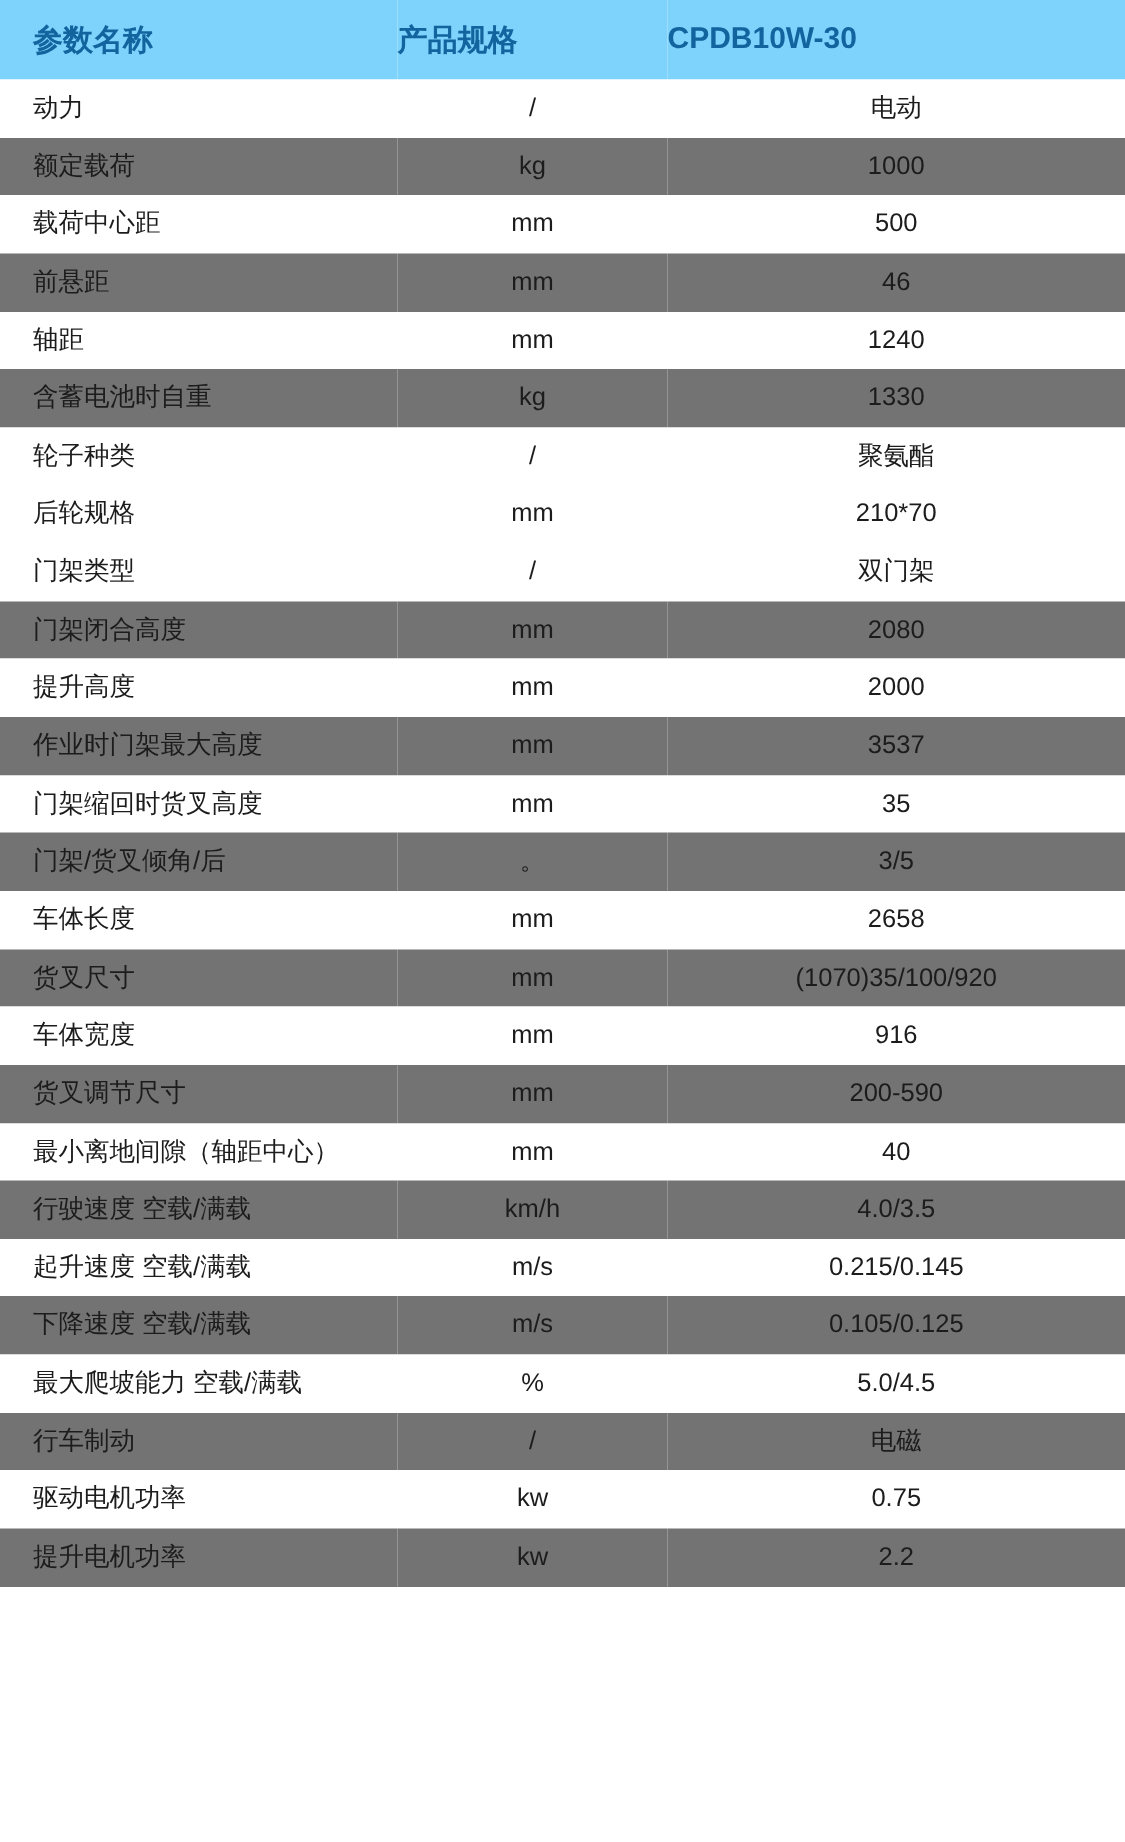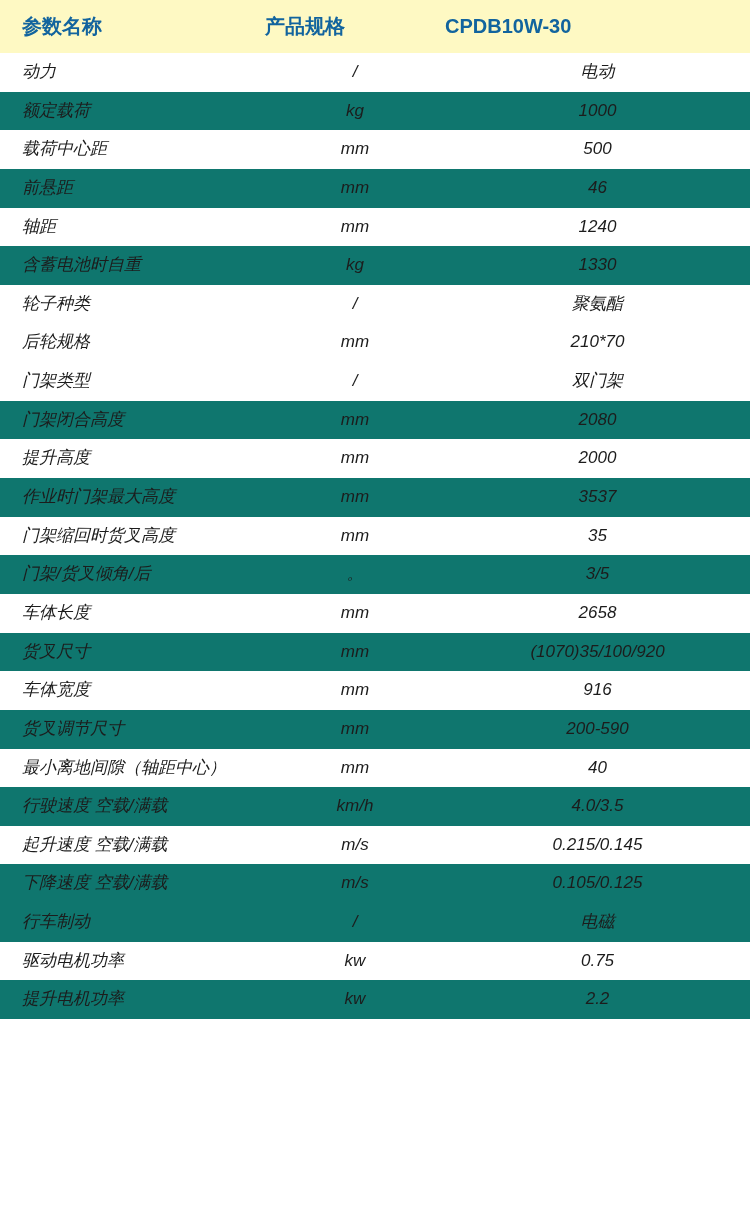--- a/index.html
+++ b/index.html
@@ -14,21 +14,21 @@
   .spec-table {
     width: 750px;
     border-collapse: collapse;
     table-layout: fixed;
   }
   .spec-table col.c1 { width: 265px; }
   .spec-table col.c2 { width: 180px; }
   .spec-table col.c3 { width: 305px; }
 
   .spec-table thead th {
-    background: #fef9c3;
+    background: #7dd3fc;
     color: #0f4c81;
     font-size: 20px;
     font-weight: bold;
     padding: 13px 0 13px 0;
     border: none;
   }
   .spec-table thead th.h-name {
     text-align: left;
     padding-left: 22px;
     color: #123b66;
@@ -50,22 +50,22 @@
     line-height: 1.45;
   }
   .spec-table td.name {
     text-align: left;
     padding-left: 22px;
   }
   .spec-table td.unit,
   .spec-table td.value {
     text-align: center;
   }
-  .spec-table tbody tr.odd td { background: #ffffff; font-style: italic; }
-  .spec-table tbody tr.even td { background: #0f766e; font-style: italic; }
+  .spec-table tbody tr.odd td { background: #ffffff; }
+  .spec-table tbody tr.even td { background: #737373; }
 
   .multiline .ml-line { display: block; }
   .multiline .ml-line.indent { padding-left: 10px; }
 </style>
 </head>
 <body>
 
 <table class="spec-table">
   <colgroup>
     <col class="c1">
@@ -183,20 +183,25 @@
       <tr class="odd">
         <td class="name">起升速度 空载/满载</td>
         <td class="unit">m/s</td>
         <td class="value">0.215/0.145</td>
       </tr>
       <tr class="even">
         <td class="name">下降速度 空载/满载</td>
         <td class="unit">m/s</td>
         <td class="value">0.105/0.125</td>
       </tr>
+      <tr class="odd">
+        <td class="name">最大爬坡能力 空载/满载</td>
+        <td class="unit">%</td>
+        <td class="value">5.0/4.5</td>
+      </tr>
       <tr class="even">
         <td class="name">行车制动</td>
         <td class="unit">/</td>
         <td class="value">电磁</td>
       </tr>
       <tr class="odd">
         <td class="name">驱动电机功率</td>
         <td class="unit">kw</td>
         <td class="value">0.75</td>
       </tr>

